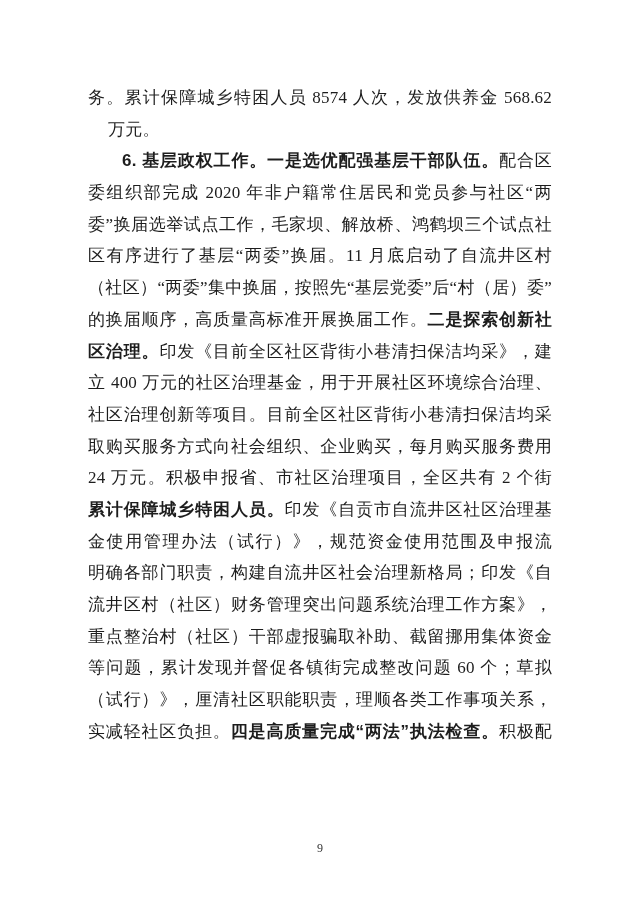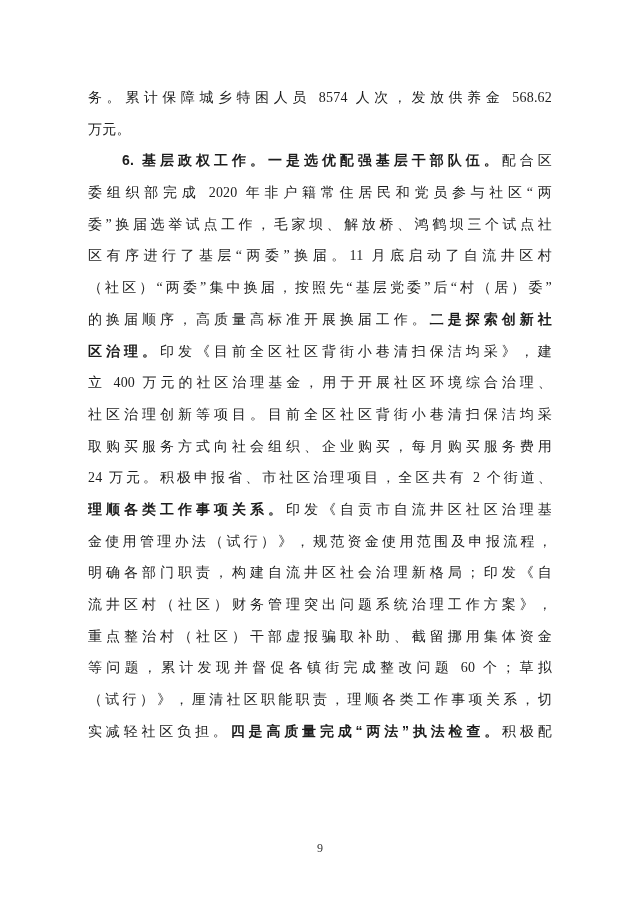--- a/index.html
+++ b/index.html
@@ -18,29 +18,30 @@
   }
   .textblock {
     position: absolute;
     top: 82px;
     left: 88px;
     width: 464px;
   }
   .line {
     height: 31.7px;
     line-height: 31.7px;
-    font-size: 14px;
+    font-size: 17px;
     overflow: hidden;
     text-align: justify;
     text-align-last: justify;
     letter-spacing: 0.2px;
   }
   .line.para-end {
     text-align: right;
     text-align-last: left;
+    margin-left: 20px;
   }
   .line.indent {
     text-indent: 34px;
   }
   .seg-bold {
     font-weight: bold;
     font-family: "Liberation Sans", "DejaVu Sans", sans-serif;
     letter-spacing: 0.2px;
   }
   .page-number {
@@ -67,21 +68,21 @@
       <div class="line"><span class="seg-regular">委组织部完成 2020 年非户籍常住居民和党员参与社区“两</span></div>
       <div class="line"><span class="seg-regular">委”换届选举试点工作，毛家坝、解放桥、鸿鹤坝三个试点社</span></div>
       <div class="line"><span class="seg-regular">区有序进行了基层“两委”换届。11 月底启动了自流井区村</span></div>
       <div class="line"><span class="seg-regular">（社区）“两委”集中换届，按照先“基层党委”后“村（居）委”</span></div>
       <div class="line"><span class="seg-regular">的换届顺序，高质量高标准开展换届工作。</span><span class="seg-bold">二是探索创新社</span></div>
       <div class="line"><span class="seg-bold">区治理。</span><span class="seg-regular">印发《目前全区社区背街小巷清扫保洁均采》，建</span></div>
       <div class="line"><span class="seg-regular">立 400 万元的社区治理基金，用于开展社区环境综合治理、</span></div>
       <div class="line"><span class="seg-regular">社区治理创新等项目。目前全区社区背街小巷清扫保洁均采</span></div>
       <div class="line"><span class="seg-regular">取购买服务方式向社会组织、企业购买，每月购买服务费用</span></div>
       <div class="line"><span class="seg-regular">24 万元。积极申报省、市社区治理项目，全区共有 2 个街道、</span></div>
-      <div class="line"><span class="seg-bold">理顺各类工作事项关系。</span><span class="seg-regular">印发《自贡市自流井区社区治理基</span></div>
+      <div class="line"><span class="seg-bold">累计保障城乡特困人员。</span><span class="seg-regular">印发《自贡市自流井区社区治理基</span></div>
       <div class="line"><span class="seg-regular">金使用管理办法（试行）》，规范资金使用范围及申报流程，</span></div>
       <div class="line"><span class="seg-regular">明确各部门职责，构建自流井区社会治理新格局；印发《自</span></div>
       <div class="line"><span class="seg-regular">流井区村（社区）财务管理突出问题系统治理工作方案》，</span></div>
       <div class="line"><span class="seg-regular">重点整治村（社区）干部虚报骗取补助、截留挪用集体资金</span></div>
       <div class="line"><span class="seg-regular">等问题，累计发现并督促各镇街完成整改问题 60 个；草拟</span></div>
       <div class="line"><span class="seg-regular">（试行）》，厘清社区职能职责，理顺各类工作事项关系，切</span></div>
       <div class="line"><span class="seg-regular">实减轻社区负担。</span><span class="seg-bold">四是高质量完成“两法”执法检查。</span><span class="seg-regular">积极配</span></div>
     </div>
   <div class="page-number">9</div>
 </div>

